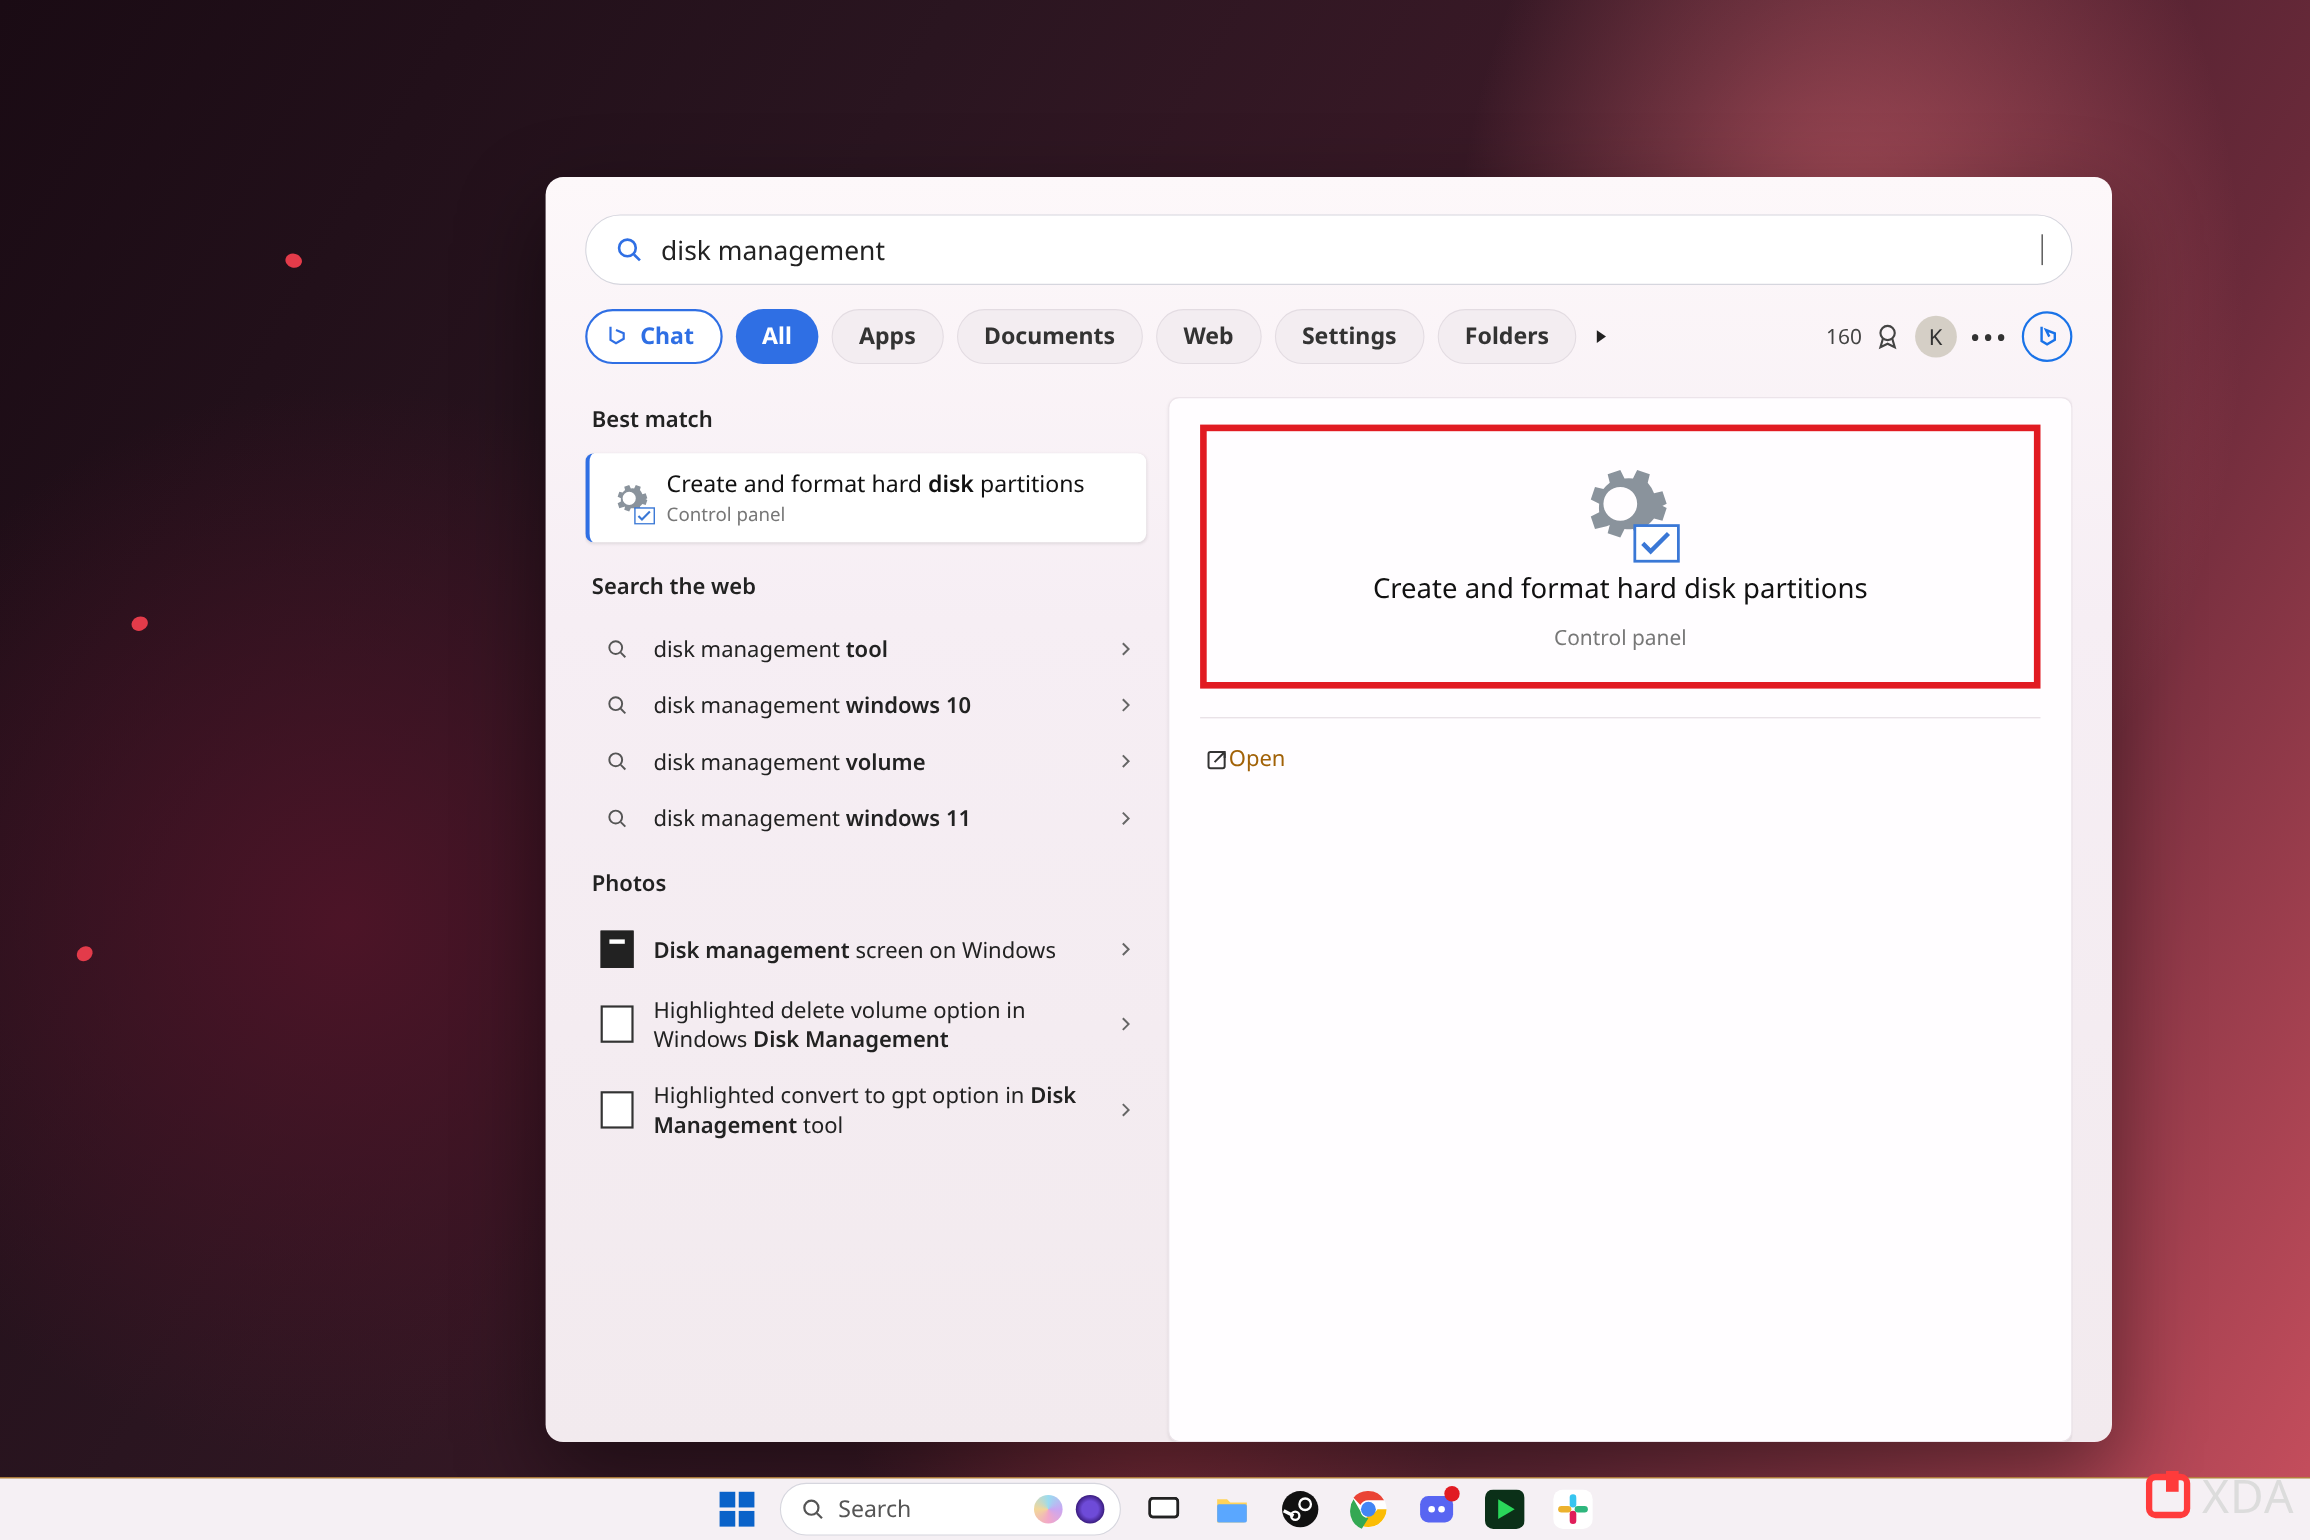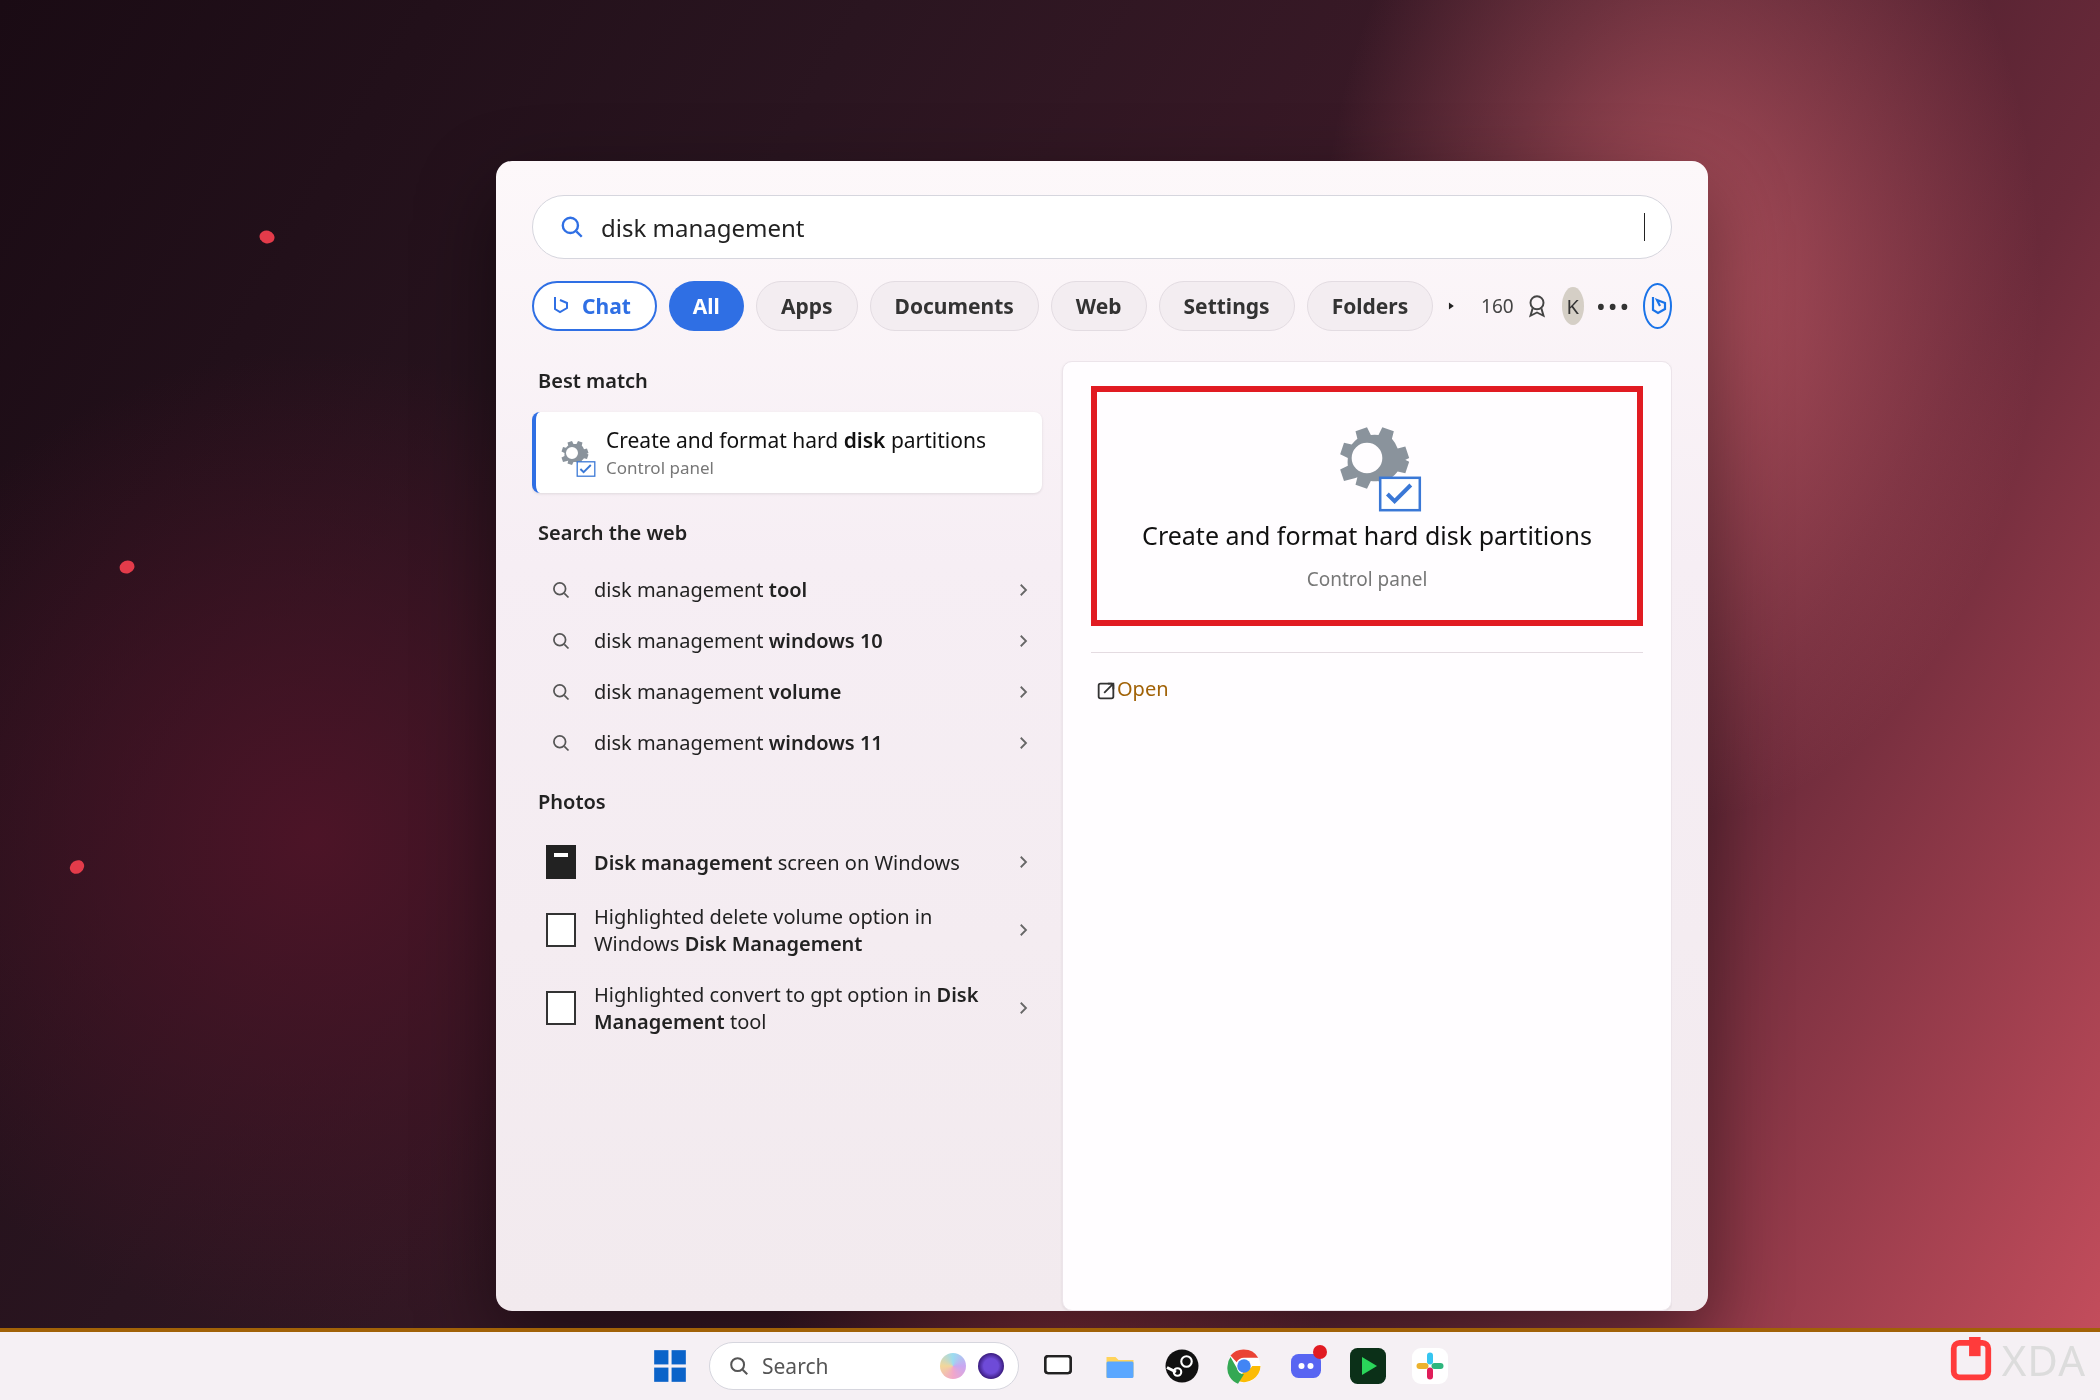--- a/index.html
+++ b/index.html
@@ -15,21 +15,21 @@
     background:
       radial-gradient(600px 900px at 80% 20%, rgba(255,120,130,.55), transparent 60%),
       radial-gradient(700px 700px at 15% 60%, rgba(80,20,40,.9), transparent 70%),
       radial-gradient(400px 400px at 50% 90%, rgba(255,80,90,.3), transparent 70%),
       linear-gradient(120deg,#1a0b14 0%, #2a1520 30%,#3d1a28 55%,#6a2a3a 75%,#c84f5e 100%);
   }
   .petal{position:absolute;width:14px;height:14px;background:#e33b4a;border-radius:60% 40% 60% 40%;transform:rotate(25deg);}
 
   
   .start-panel{
-    position:absolute; left:496px; top:161px; width:1212px; height:1150px;
+    position:absolute; left:496px; top:161px; width:1424px; height:1150px;
     background:linear-gradient(180deg,#fdf8fa 0%,#f6eef4 35%,#f2eaee 100%);
     border-radius:16px; box-shadow:0 30px 80px rgba(0,0,0,.45);
     padding:34px 36px 0 36px; display:flex; flex-direction:column;
   }
   .search-bar{
     height:64px;border-radius:50px;background:#fff;
     border:1.5px solid #d6d6de; display:flex;align-items:center;
     padding:0 26px; gap:16px;
   }
   .search-bar input{
@@ -81,22 +81,22 @@
     border:6px solid #e11b22; padding:20px 10px 28px; display:flex;flex-direction:column;align-items:center;gap:14px;
   }
   .big-gear{width:92px;height:92px;position:relative;}
   .preview-title{font-size:25px;color:#111;}
   .preview-sub{font-size:19px;color:#777;}
   hr.sep{border:none;border-top:1.5px solid #e4dbe1;margin:26px 0 16px;}
   .open-row{display:flex;align-items:flex-end;gap:0;font-size:20px;color:#a16207;padding:6px 4px;cursor:pointer;}
 
   
   .taskbar{
-    position:absolute;left:0;right:0;bottom:0;height:72px;
-    background:#f5f0f4;border-top:4px solid #a16207;
+    position:absolute;left:0;right:0;bottom:0;height:57px;
+    background:#f5f0f4;border-top:1px solid #a16207;
     display:flex;align-items:center;justify-content:center;gap:16px;
   }
   .tb-icon{width:46px;height:46px;border-radius:8px;display:flex;align-items:center;justify-content:center;}
   .tb-search{
     width:310px;height:48px;border-radius:40px;background:#fff;border:1.5px solid #d6d6de;
     display:flex;align-items:center;gap:12px;padding:0 14px 0 18px;color:#555;font-size:21px;
   }
   .tb-search .mini{width:26px;height:26px;border-radius:50%;}
   .xda-logo{position:absolute;right:14px;bottom:12px;display:flex;align-items:center;gap:8px;color:#dcdcdc;font-size:42px;font-weight:400;letter-spacing:1px;}
   .xda-mark{width:46px;height:46px;}

